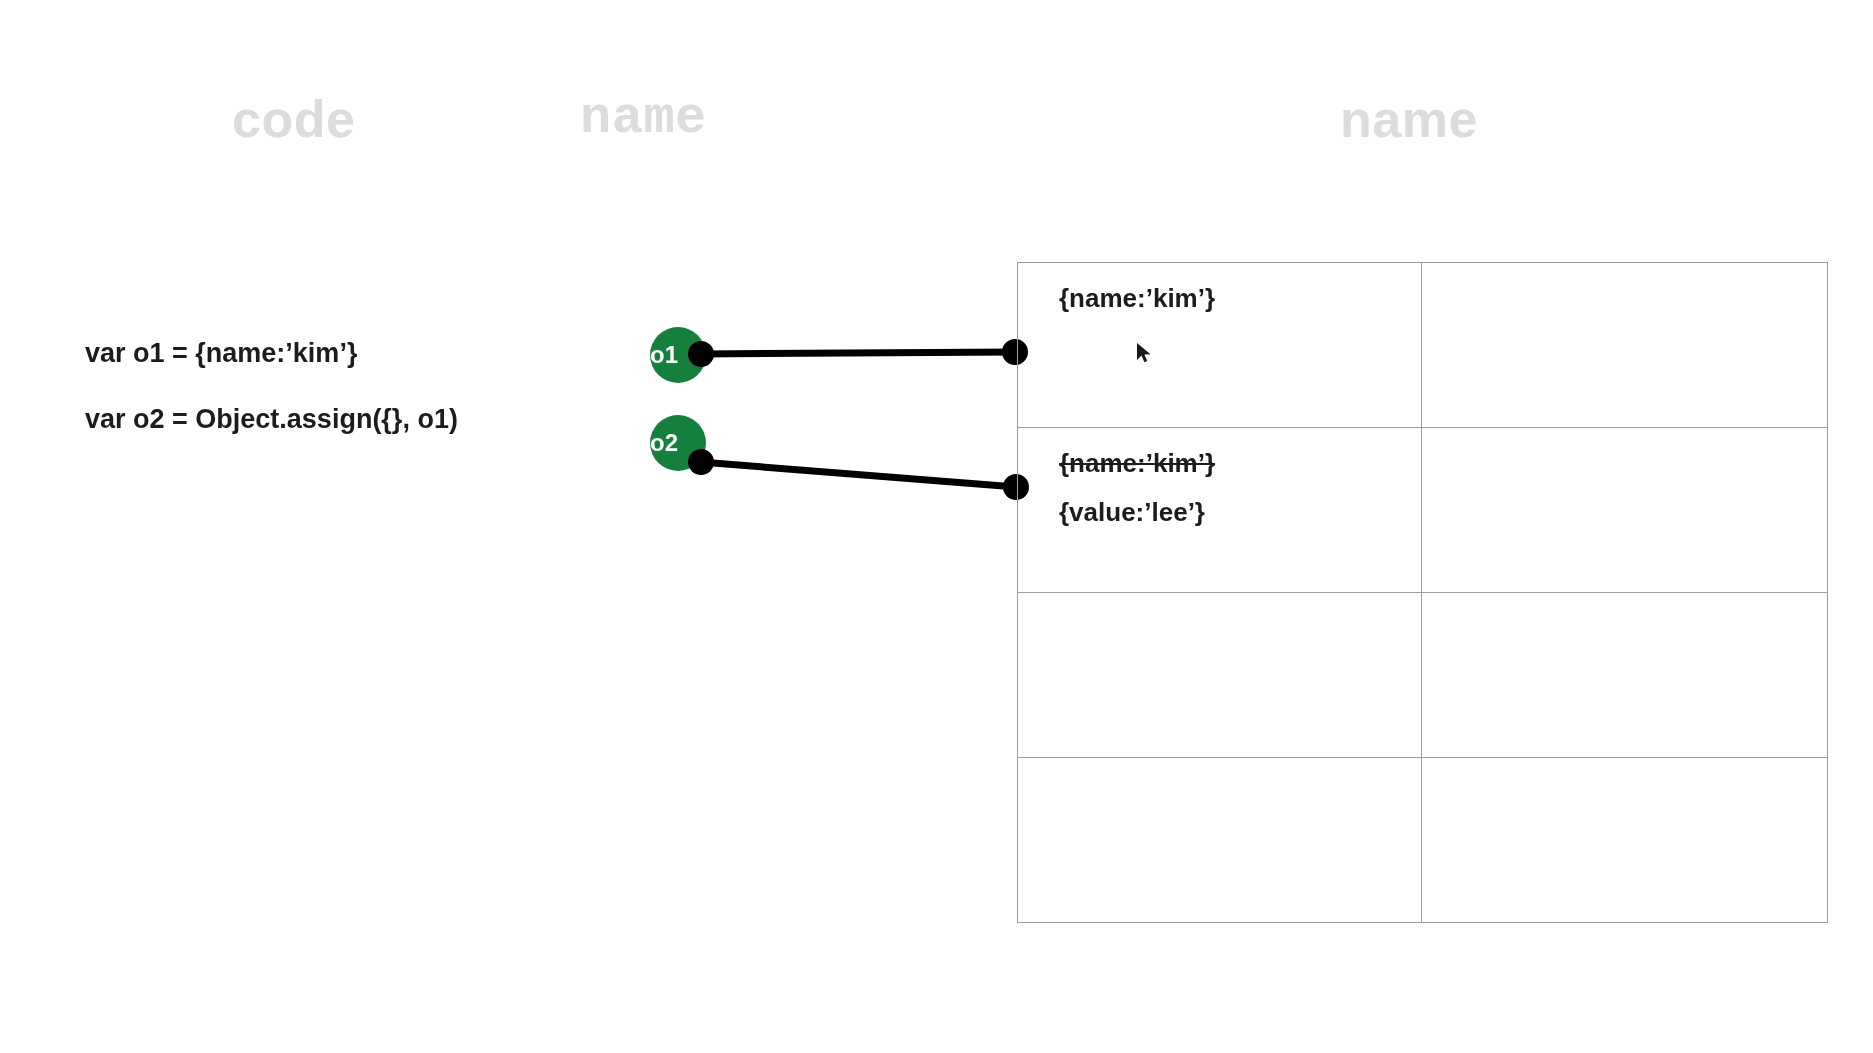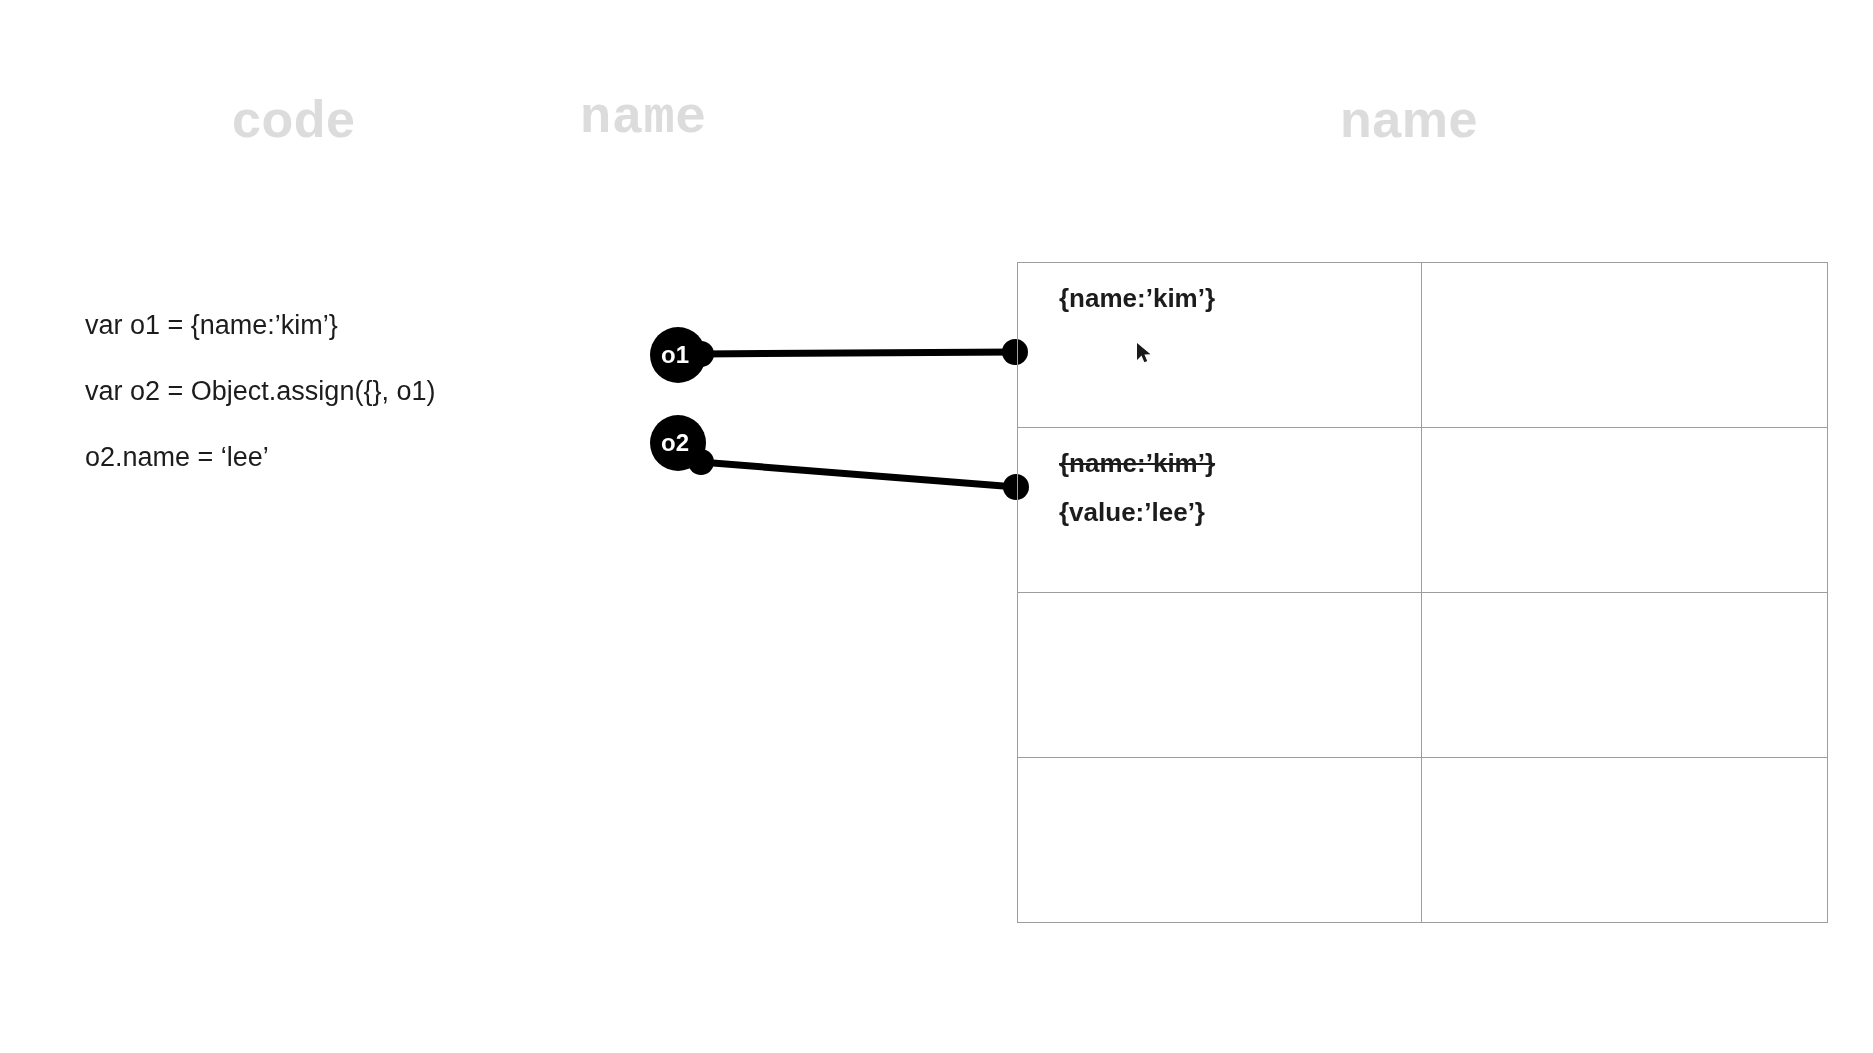--- a/index.html
+++ b/index.html
@@ -30,47 +30,48 @@
     line-height: 1;
   }
   #hdr-code  { left: 232px;  top: 93px; text-align: right; }
   #hdr-name  { left: 580px;  top: 93px; font-family: Liberation Mono, monospace; }
   #hdr-value { left: 1340px; top: 93px; }
 
   
   #code-panel {
     position: absolute;
     left: 85px;
-    top: 312px;
+    top: 340px;
     width: 480px;
+    font-weight: bold;
   }
   .code-line {
     font-family: "Liberation Sans", sans-serif;
     font-size: 27px;
     color: #1c1c1c;
     line-height: 1;
     margin-bottom: 39px;
     white-space: nowrap;
   }
   .code-line:last-child { margin-bottom: 0; }
 
   
   .node {
     position: absolute;
     width: 56px;
     height: 56px;
     border-radius: 50%;
-    background: #000000;
+    background: #15803d;
     color: #ffffff;
     font-family: "Liberation Sans", sans-serif;
     font-size: 24px;
     font-weight: bold;
     display: flex;
     align-items: center;
-    justify-content: center;
+    justify-content: flex-start;
     box-sizing: border-box;
     padding-right: 6px;
   }
   #node-o1 { left: 650px; top: 327px; }
   #node-o2 { left: 650px; top: 415px; }
 
   
   #connectors {
     position: absolute;
     left: 0;
@@ -134,21 +135,20 @@
 
 <div id="stage">
 
   <div class="col-header" id="hdr-code">code</div>
   <div class="col-header" id="hdr-name">name</div>
   <div class="col-header" id="hdr-value">name</div>
 
   <div id="code-panel">
     <div class="code-line">var o1 = {name:’kim’}</div>
     <div class="code-line">var o2 = Object.assign({}, o1)</div>
-    <div class="code-line">o2.name = ‘lee’</div>
   </div>
 
   <div class="node" id="node-o1">
     <span>o1</span>
   </div>
   <div class="node" id="node-o2">
     <span>o2</span>
   </div>
 
   <svg id="connectors" viewBox="0 0 1873 1053" xmlns="http://www.w3.org/2000/svg">

